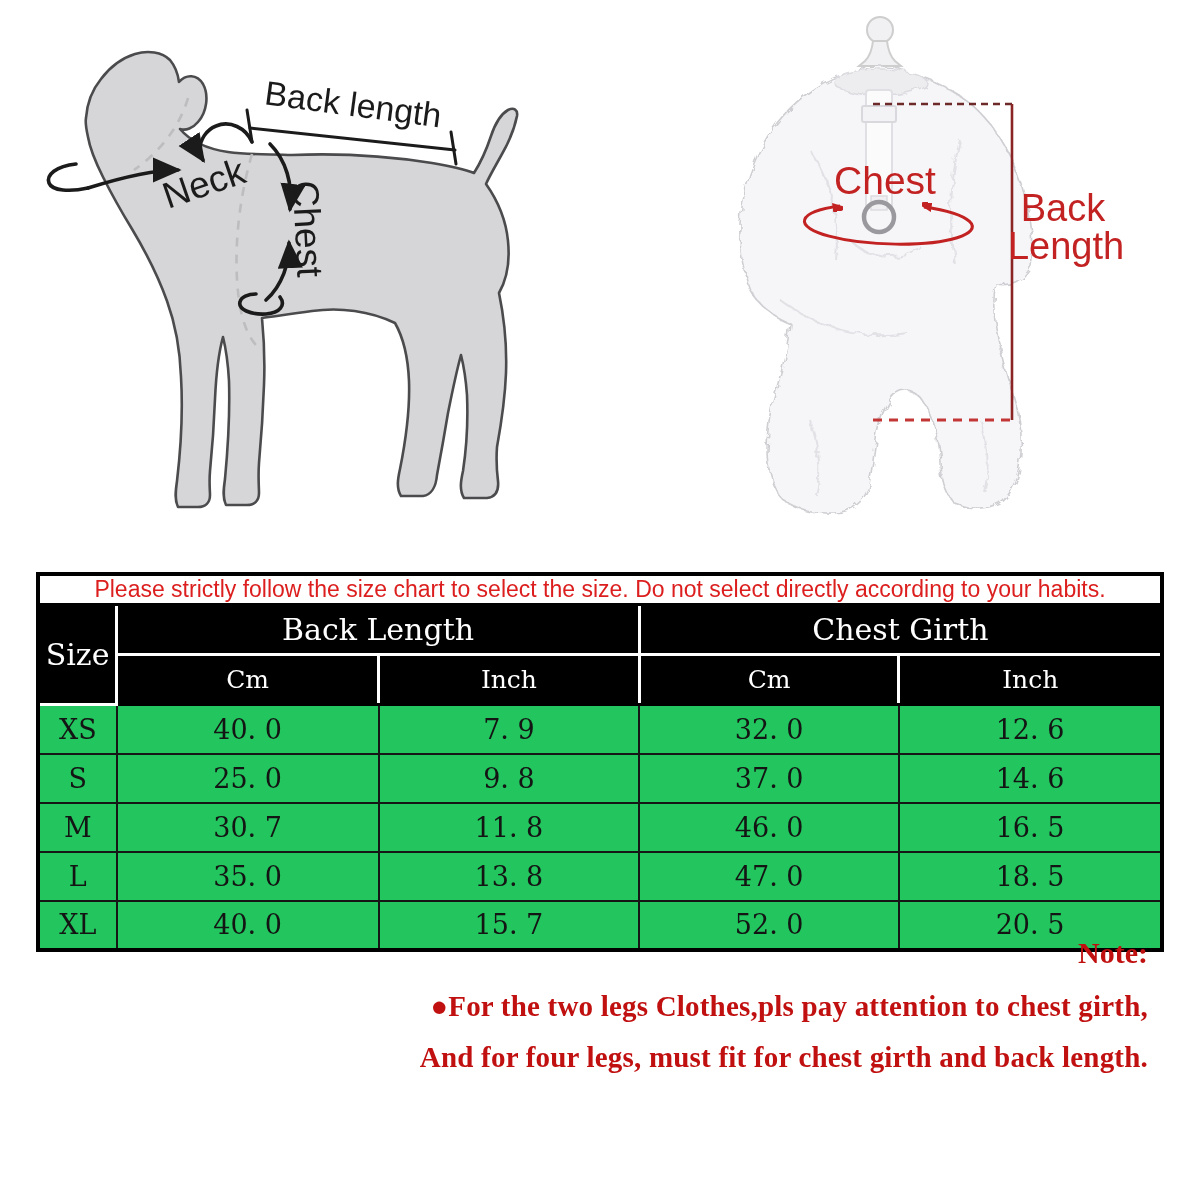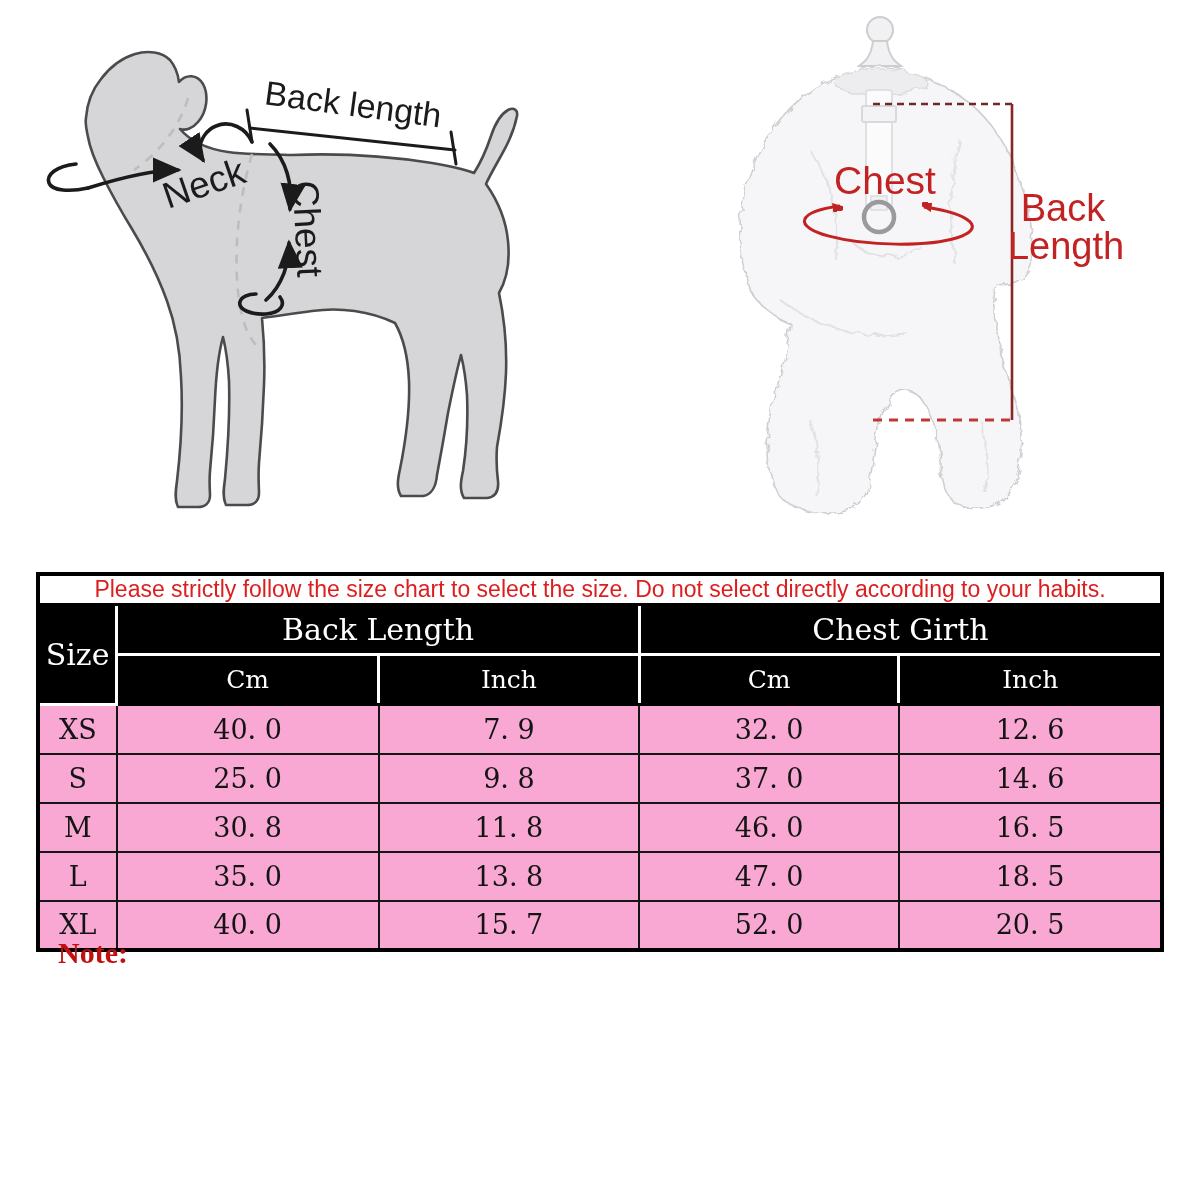--- a/index.html
+++ b/index.html
@@ -40,26 +40,26 @@
   #size-table{left:36px;top:534px;width:1128px;border-collapse:collapse;table-layout:fixed;
               border:4px solid #000;margin-top:38px;}
   #size-table td,#size-table th{text-align:center;vertical-align:middle;overflow:hidden;}
   .banner-cell{height:30px;border:3px solid #000;background:#fff;color:var(--banner-red);
                font-family:"Liberation Sans",sans-serif;font-size:23px;font-weight:400;}
   th.hdr{background:var(--table-header-bg);color:var(--table-header-text);
          border:3px solid #fff;font-family:"DejaVu Serif",serif;font-weight:400;}
   .hdr-group{height:50px;font-size:30px;}
   .hdr-unit{height:50px;font-size:25px;border-bottom-color:#000 !important;}
   th.hdr-size{font-size:30px;}
-  td.cell{height:49px;border:2px solid #161616;background:#f9a8d4;color:#141414;
+  td.cell{height:49px;border:2px solid #161616;background:#22c55e;color:#141414;
           font-family:"DejaVu Serif",serif;font-size:27px;}
 
   
   #notes{left:58px;top:936px;width:1090px;font-family:"Liberation Serif",serif;
-         font-weight:bold;color:var(--notes-red);}
+         font-weight:bold;color:var(--notes-red);text-align:right;}
   .note-title{font-size:30px;margin-bottom:20px;}
   .note-line{font-size:29px;margin-bottom:18px;letter-spacing:.2px;}
 </style>
 </head>
 <body>
 
 <div id="page">
 
   <svg id="dog-svg" class="abs" width="540" height="520" viewBox="0 0 540 520">
     <defs>
@@ -199,21 +199,21 @@
       </tr>
       <tr>
         <td class="cell">S</td>
         <td class="cell">25. 0</td>
         <td class="cell">9. 8</td>
         <td class="cell">37. 0</td>
         <td class="cell">14. 6</td>
       </tr>
       <tr>
         <td class="cell">M</td>
-        <td class="cell">30. 8</td>
+        <td class="cell">30. 7</td>
         <td class="cell">11. 8</td>
         <td class="cell">46. 0</td>
         <td class="cell">16. 5</td>
       </tr>
       <tr>
         <td class="cell">L</td>
         <td class="cell">35. 0</td>
         <td class="cell">13. 8</td>
         <td class="cell">47. 0</td>
         <td class="cell">18. 5</td>
@@ -223,15 +223,17 @@
         <td class="cell">40. 0</td>
         <td class="cell">15. 7</td>
         <td class="cell">52. 0</td>
         <td class="cell">20. 5</td>
       </tr>
     </tbody>
   </table>
 
   <div id="notes" class="abs">
     <div class="note-title">Note:</div>
+    <div class="note-line">●For the two legs Clothes,pls pay attention to chest girth,</div>
+    <div class="note-line">And for four legs, must fit for chest girth and back length.</div>
   </div>
 
 </div>
 
 </body></html>

